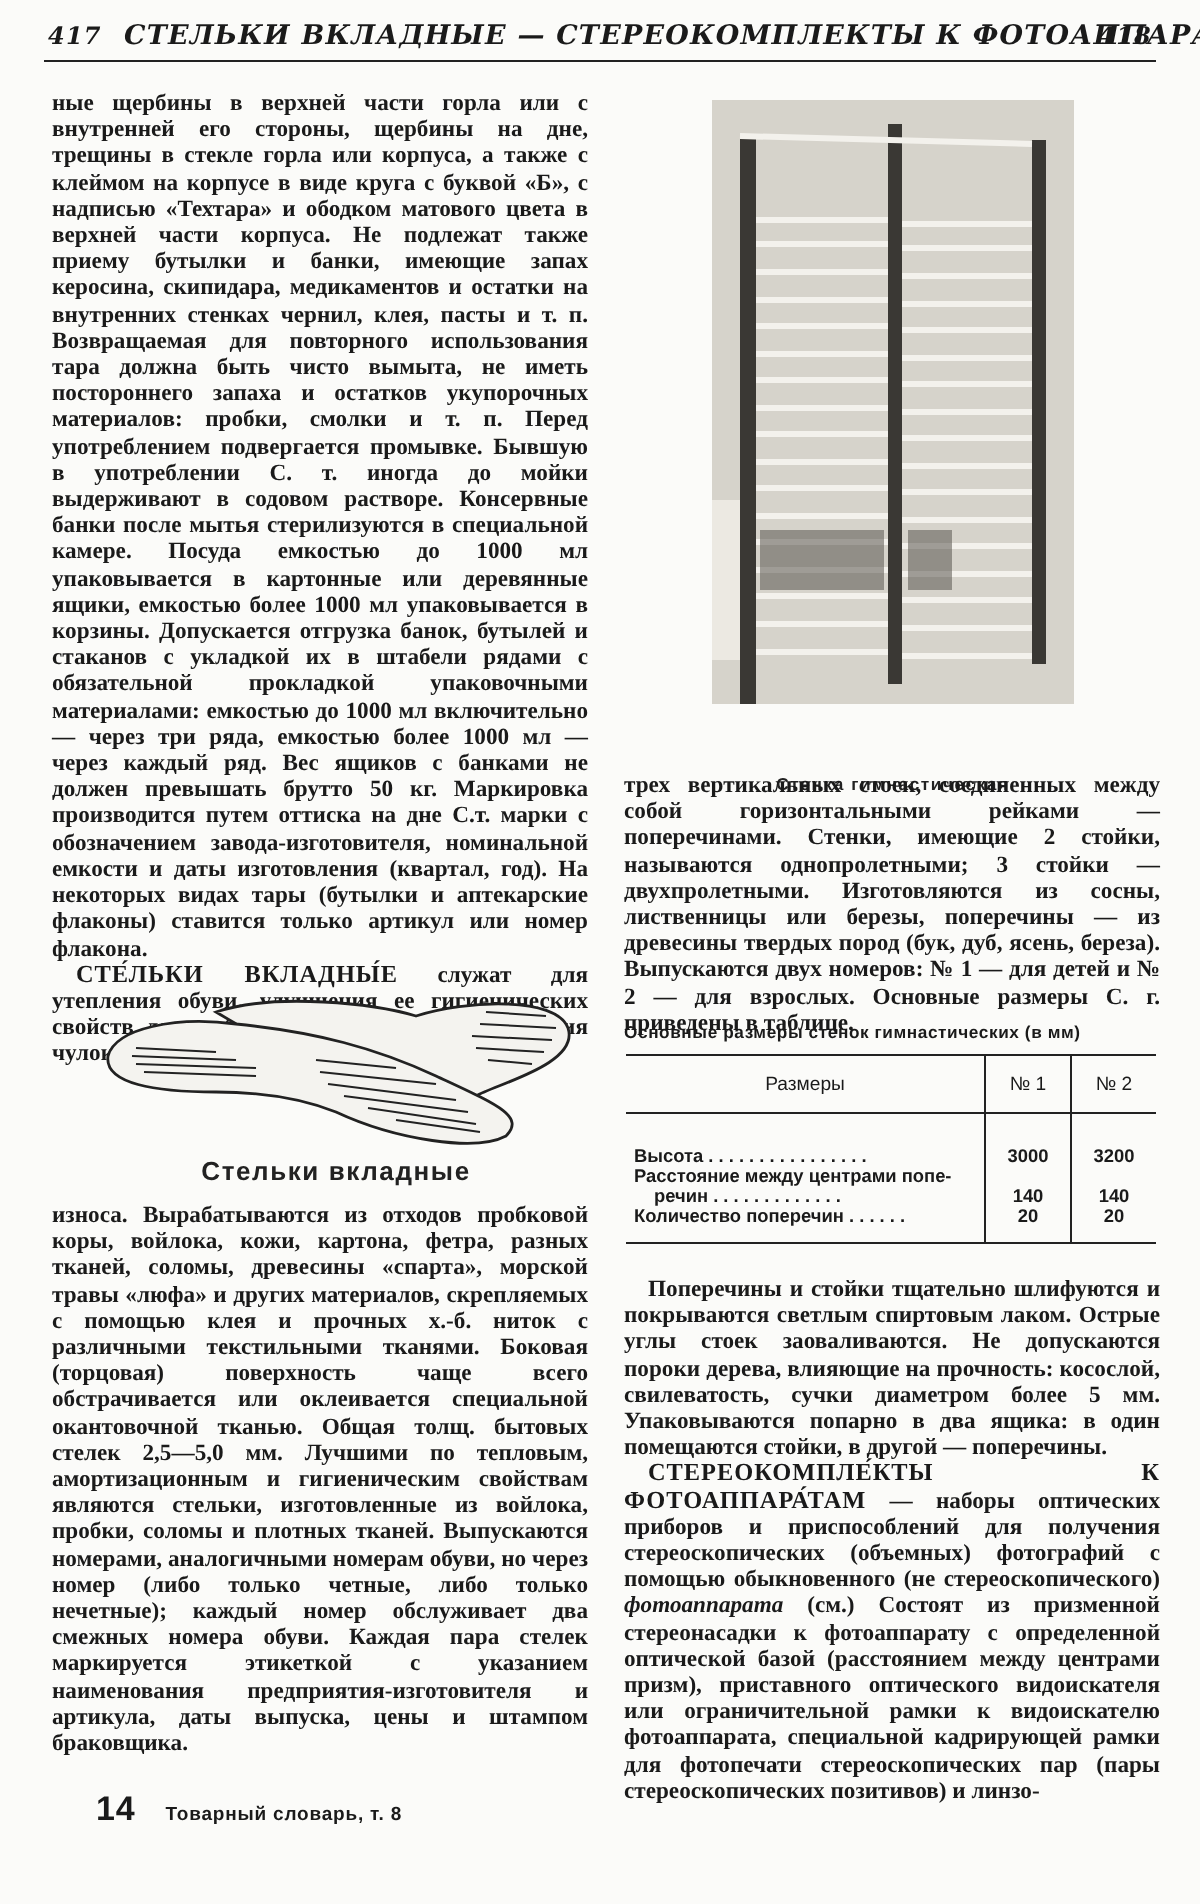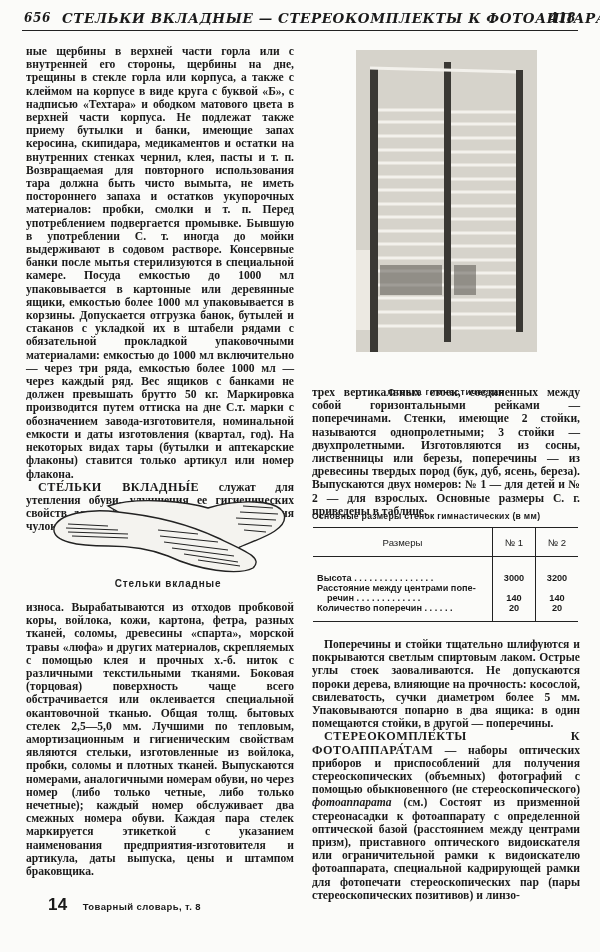--- a/index.html
+++ b/index.html
@@ -16,21 +16,21 @@
          line-height: 13.2px; text-align: justify; font-weight: 600; }
   .col p { margin: 0; }
   .colL { left: 26px; width: 268px; }
   .colR { left: 312px; width: 268px; }
   .ind { text-indent: 12px; }
   .term { font-weight: bold; letter-spacing: 0.5px; font-size: 12.2px; }
   .it { font-style: italic; }
 
   .photo { position: absolute; left: 356px; top: 50px; width: 181px; height: 302px;
            background: #cfccc4; overflow: hidden; }
-  .caption { position: absolute; font-family: "Liberation Sans", sans-serif; font-size: 10px;
+  .caption { position: absolute; font-family: "Liberation Sans", sans-serif; font-size: 13px;
              letter-spacing: 0.8px; font-weight: bold; color: #222; text-align: center; }
   .fig-insoles { position: absolute; left: 48px; top: 494px; width: 240px; height: 80px; }
 
   .tbl-title { position: absolute; left: 312px; top: 511px; width: 275px; font-family: "Liberation Sans", sans-serif;
                font-size: 8.6px; font-weight: bold; letter-spacing: 0.3px; }
   table.dims { position: absolute; left: 313px; top: 527px; width: 265px; border-collapse: collapse;
                font-family: "Liberation Sans", sans-serif; font-size: 9.2px; font-weight: bold; }
   table.dims th { font-weight: normal; height: 28px; border-bottom: 1px solid #222; font-size: 9.6px; }
   table.dims td, table.dims th { border-left: 1px solid #222; padding: 0 4px; }
   table.dims td:first-child, table.dims th:first-child { border-left: none; }
@@ -41,21 +41,21 @@
   table.dims tr.last td { padding-bottom: 8px; }
 
   .footer { position: absolute; left: 48px; top: 895px; font-family: "Liberation Sans", sans-serif;
             font-weight: bold; font-size: 9.5px; letter-spacing: 0.4px; }
   .footer .pn { font-size: 17px; margin-right: 12px; }
 </style>
 </head>
 <body>
 
 <div class="hdr">
-  <span class="pl">656</span>
+  <span class="pl">417</span>
   <span class="title">СТЕЛЬКИ ВКЛАДНЫЕ — СТЕРЕОКОМПЛЕКТЫ К ФОТОАППАРАТАМ</span>
   <span class="pr">418</span>
 </div>
 <div class="rule"></div>
 
 <div class="col colL" style="top:45px;">
   <p>ные щербины в верхней части горла или с внутренней его стороны, щербины на дне, трещины в стекле горла или корпуса, а также с клеймом на корпусе в виде круга с буквой «Б», с надписью «Техтара» и ободком матового цвета в верхней части корпуса. Не подлежат также приему бутылки и банки, имеющие запах керосина, скипидара, медикаментов и остатки на внутренних стенках чернил, клея, пасты и т. п. Возвращаемая для повторного использования тара должна быть чисто вымыта, не иметь постороннего запаха и остатков укупорочных материалов: пробки, смолки и т. п. Перед употреблением подвергается промывке. Бывшую в употреблении С. т. иногда до мойки выдерживают в содовом растворе. Консервные банки после мытья стерилизуются в специальной камере. Посуда емкостью до 1000 мл упаковывается в картонные или деревянные ящики, емкостью более 1000 мл упаковывается в корзины. Допускается отгрузка банок, бутылей и стаканов с укладкой их в штабели рядами с обязательной прокладкой упаковочными материалами: емкостью до 1000 мл включительно — через три ряда, емкостью более 1000 мл — через каждый ряд. Вес ящиков с банками не должен превышать брутто 50 кг. Маркировка производится путем оттиска на дне С.т. марки с обозначением завода-изготовителя, номинальной емкости и даты изготовления (квартал, год). На некоторых видах тары (бутылки и аптекарские флаконы) ставится только артикул или номер флакона.</p>
   <p class="ind"><span class="term">СТЕ́ЛЬКИ ВКЛАДНЫ́Е</span><span> служат для утепления обуви, улучшения ее гигиенических свойств, для удобства при ходьбе и предохранения чулок и носков от преждевременного</span></p>
 </div>
 

